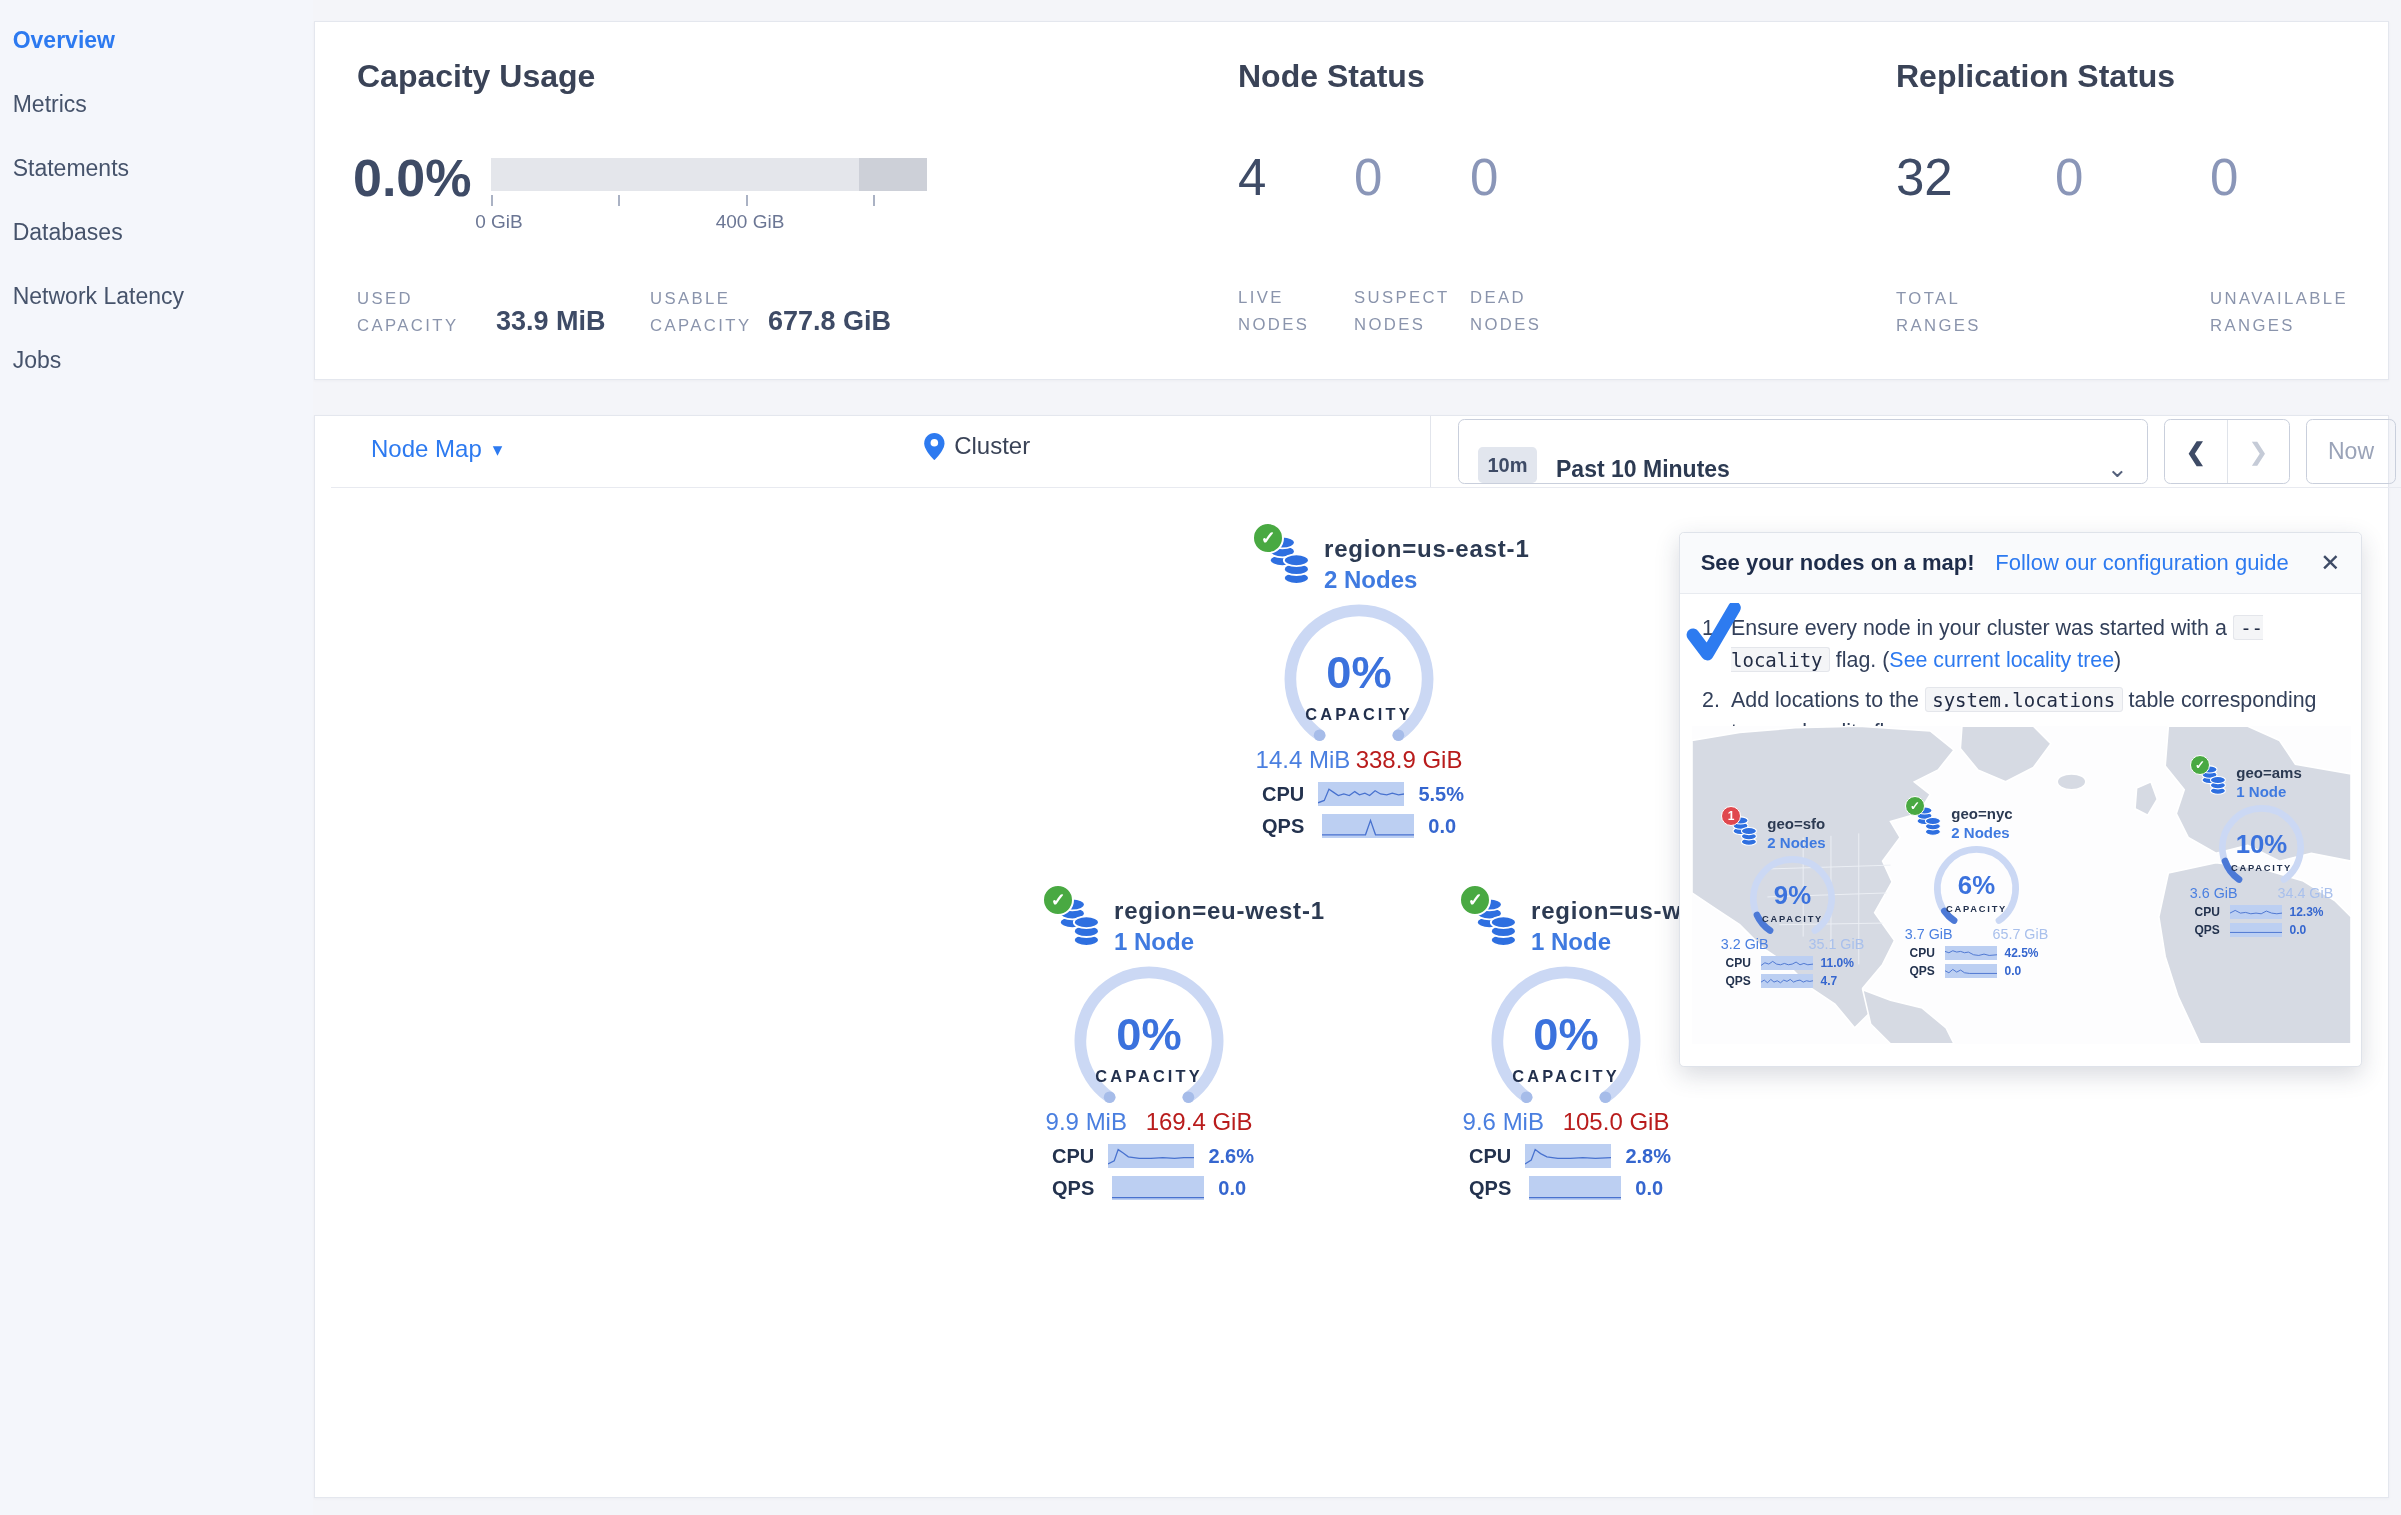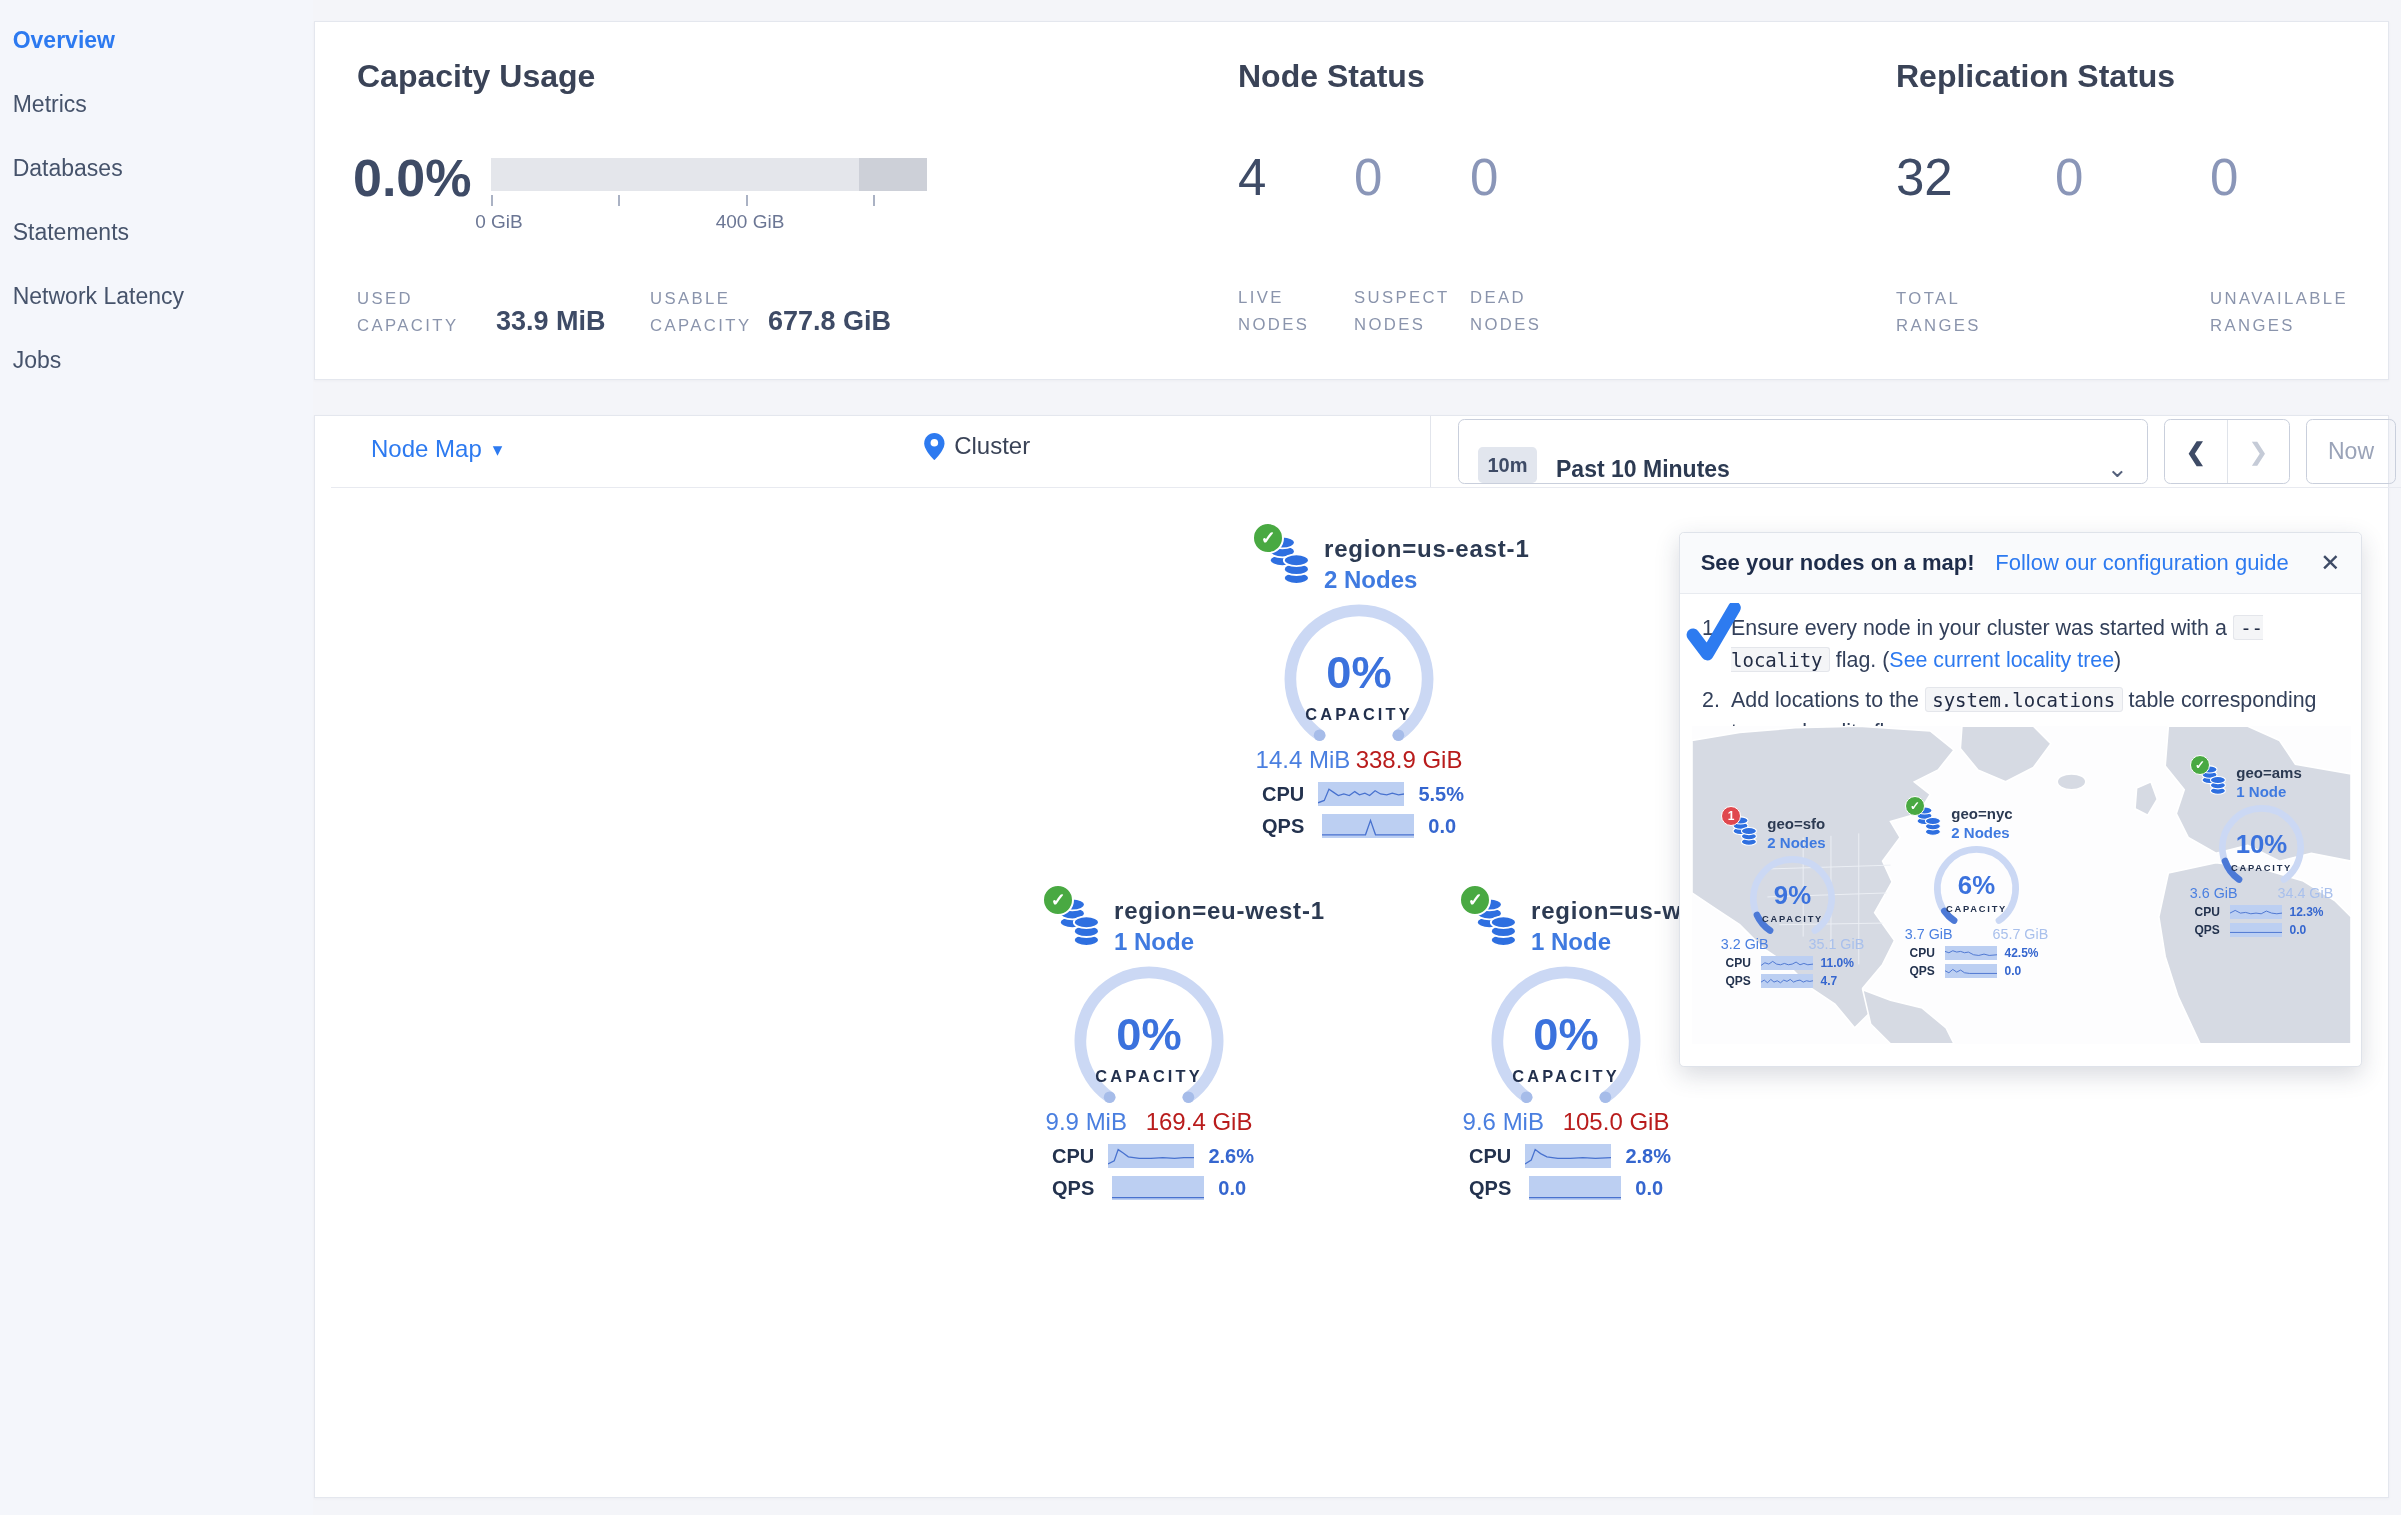--- a/index.html
+++ b/index.html
@@ -122,22 +122,22 @@
         <ellipse cx="42" cy="46" rx="17" ry="8" fill="#2e6fe0" stroke="#fff" stroke-width="2.5"></ellipse>
         <ellipse cx="42" cy="34" rx="17" ry="8" fill="#2e6fe0" stroke="#fff" stroke-width="2.5"></ellipse>
       </g>
     </symbol>
   </defs>
 </svg>
 
 <nav class="sidebar" style="padding-top:8px;">
   <div class="side-item active">Overview</div>
   <div class="side-item">Metrics</div>
+  <div class="side-item">Statements</div>
   <div class="side-item">Databases</div>
-  <div class="side-item">Statements</div>
   <div class="side-item">Network Latency</div>
   <div class="side-item">Jobs</div>
 </nav>
 
 <section class="panel panel1">
 
   <div class="sec-title" style="left:42px;top:36px;">Capacity Usage</div>
   <div class="bigpct" style="left:38px;top:126px;">0.0%</div>
   <div class="capbar">
       <div class="tail"></div>

